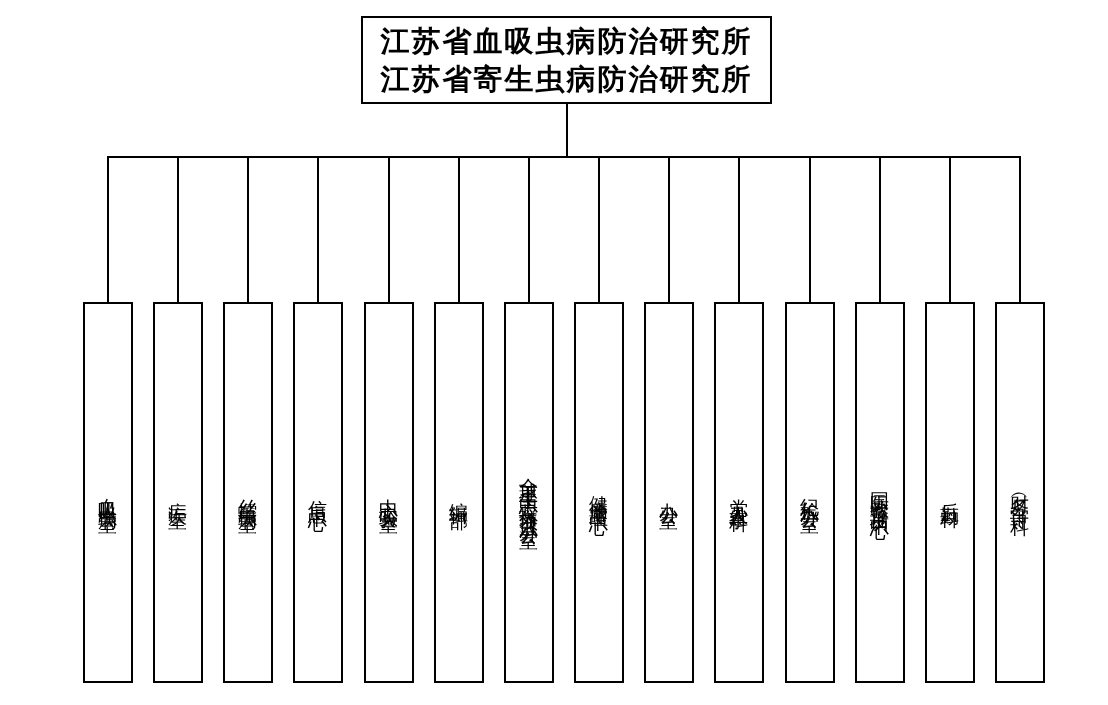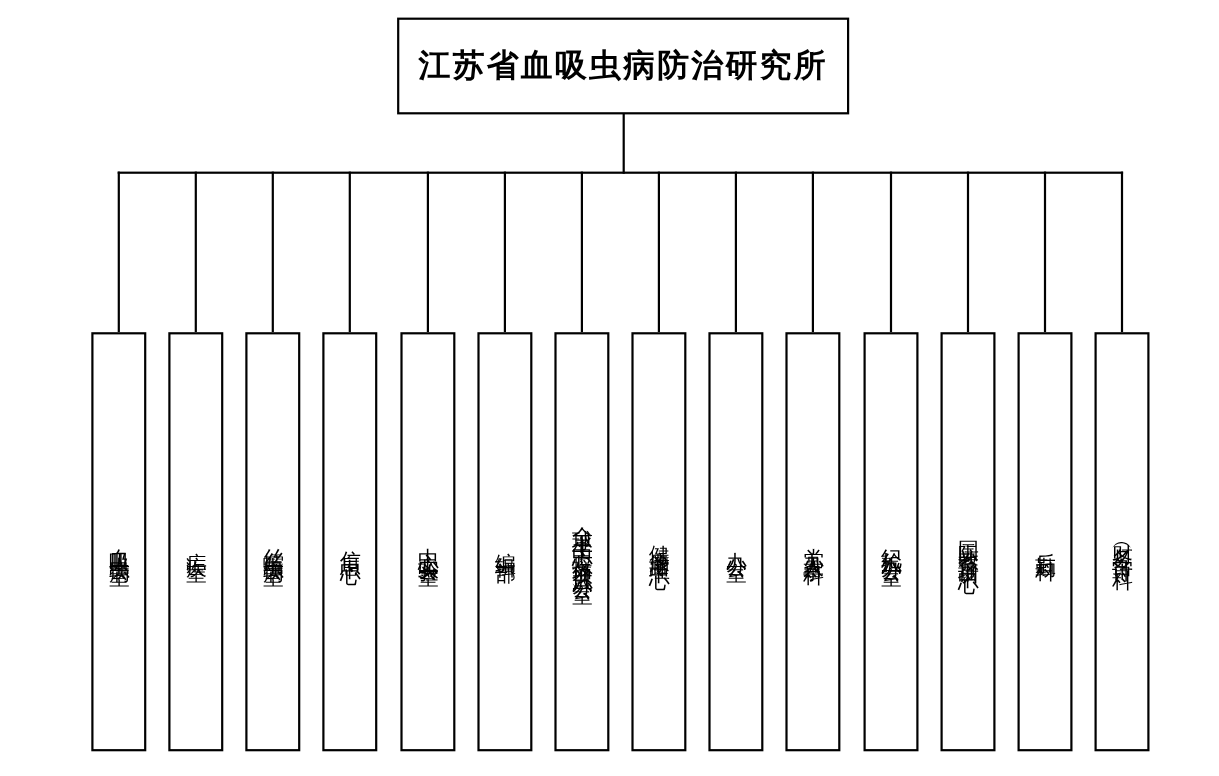--- a/index.html
+++ b/index.html
@@ -67,20 +67,21 @@
     width: 2px;
     background: #000000;
   }
 </style>
 </head>
 <body>
 
 <div class="canvas" style="background: rgb(255, 255, 255);">
   <div class="title-box" style="border-color: rgb(0, 0, 0); color: rgb(0, 0, 0); background: rgb(255, 255, 255);">
     <div>江苏省血吸虫病防治研究所</div>
+    <div>江苏省寄生虫病防治研究所</div>
   </div>
   <div id="connectors">
       <div class="vline" style="left: 107px; top: 156px; height: 146px; background: rgb(0, 0, 0);"></div>
       <div class="vline" style="left: 177px; top: 156px; height: 146px; background: rgb(0, 0, 0);"></div>
       <div class="vline" style="left: 247px; top: 156px; height: 146px; background: rgb(0, 0, 0);"></div>
       <div class="vline" style="left: 317px; top: 156px; height: 146px; background: rgb(0, 0, 0);"></div>
       <div class="vline" style="left: 388px; top: 156px; height: 146px; background: rgb(0, 0, 0);"></div>
       <div class="vline" style="left: 458px; top: 156px; height: 146px; background: rgb(0, 0, 0);"></div>
       <div class="vline" style="left: 528px; top: 156px; height: 146px; background: rgb(0, 0, 0);"></div>
       <div class="vline" style="left: 598px; top: 156px; height: 146px; background: rgb(0, 0, 0);"></div>

